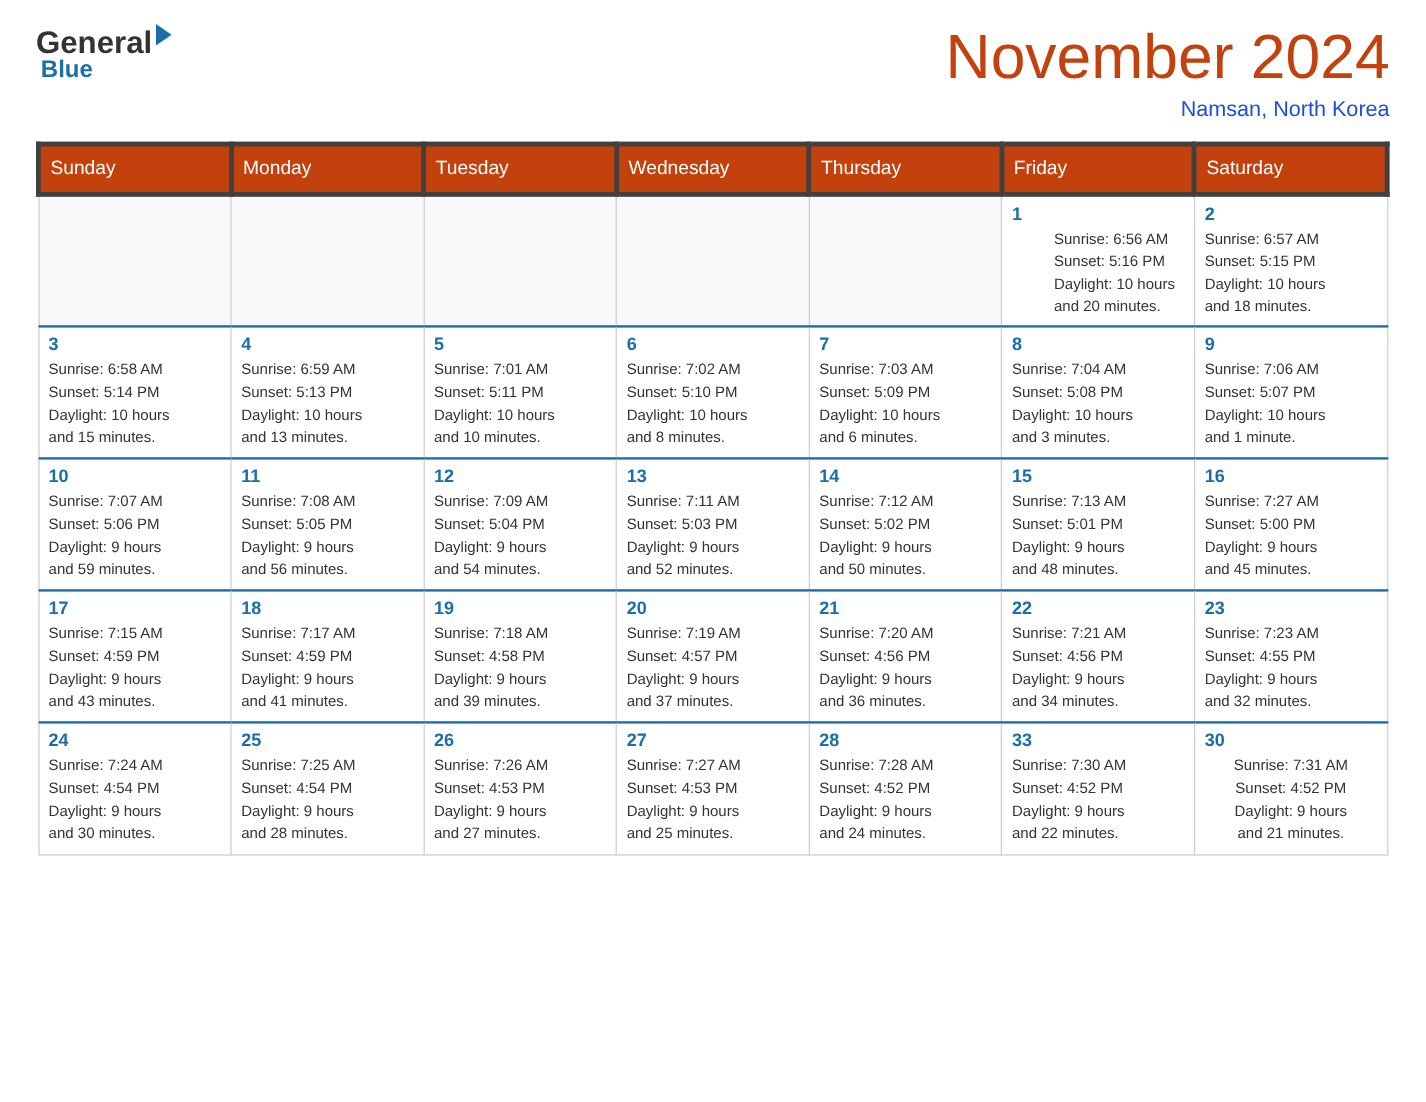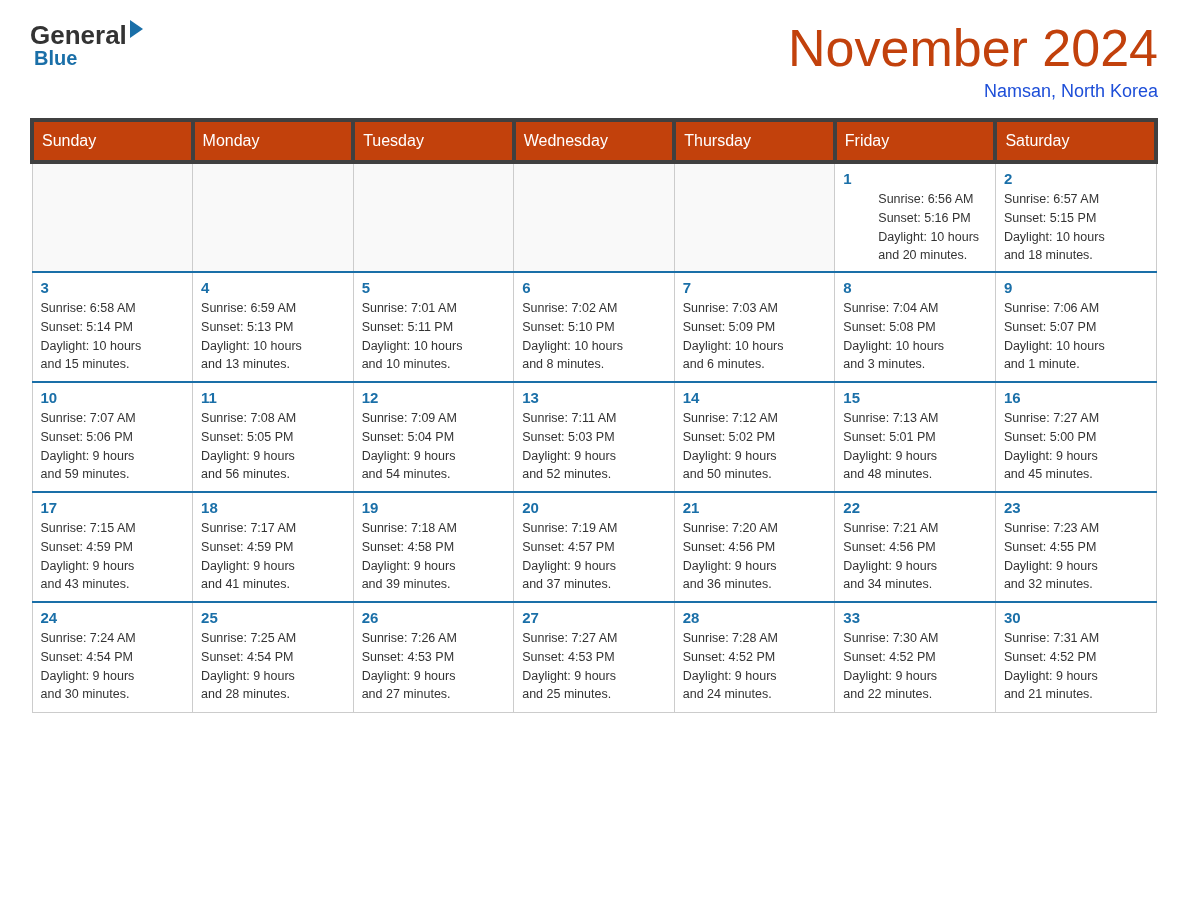--- a/index.html
+++ b/index.html
@@ -321,20 +321,20 @@
         </td>
         <td>
           <span class="cell-number">33</span>
           <div class="cell-info" style="white-space: pre-line;">Sunrise: 7:30 AM
 Sunset: 4:52 PM
 Daylight: 9 hours
 and 22 minutes.</div>
         </td>
         <td>
           <span class="cell-number">30</span>
-          <div class="cell-info" style="white-space: pre-line;">Sunrise: 7:31 AM
+          <div class="cell-info" style="white-space: pre-line; text-align: center;">Sunrise: 7:31 AM
 Sunset: 4:52 PM
 Daylight: 9 hours
 and 21 minutes.</div>
         </td>
       </tr>
     </tbody>
 </table>
 
 </body></html>

